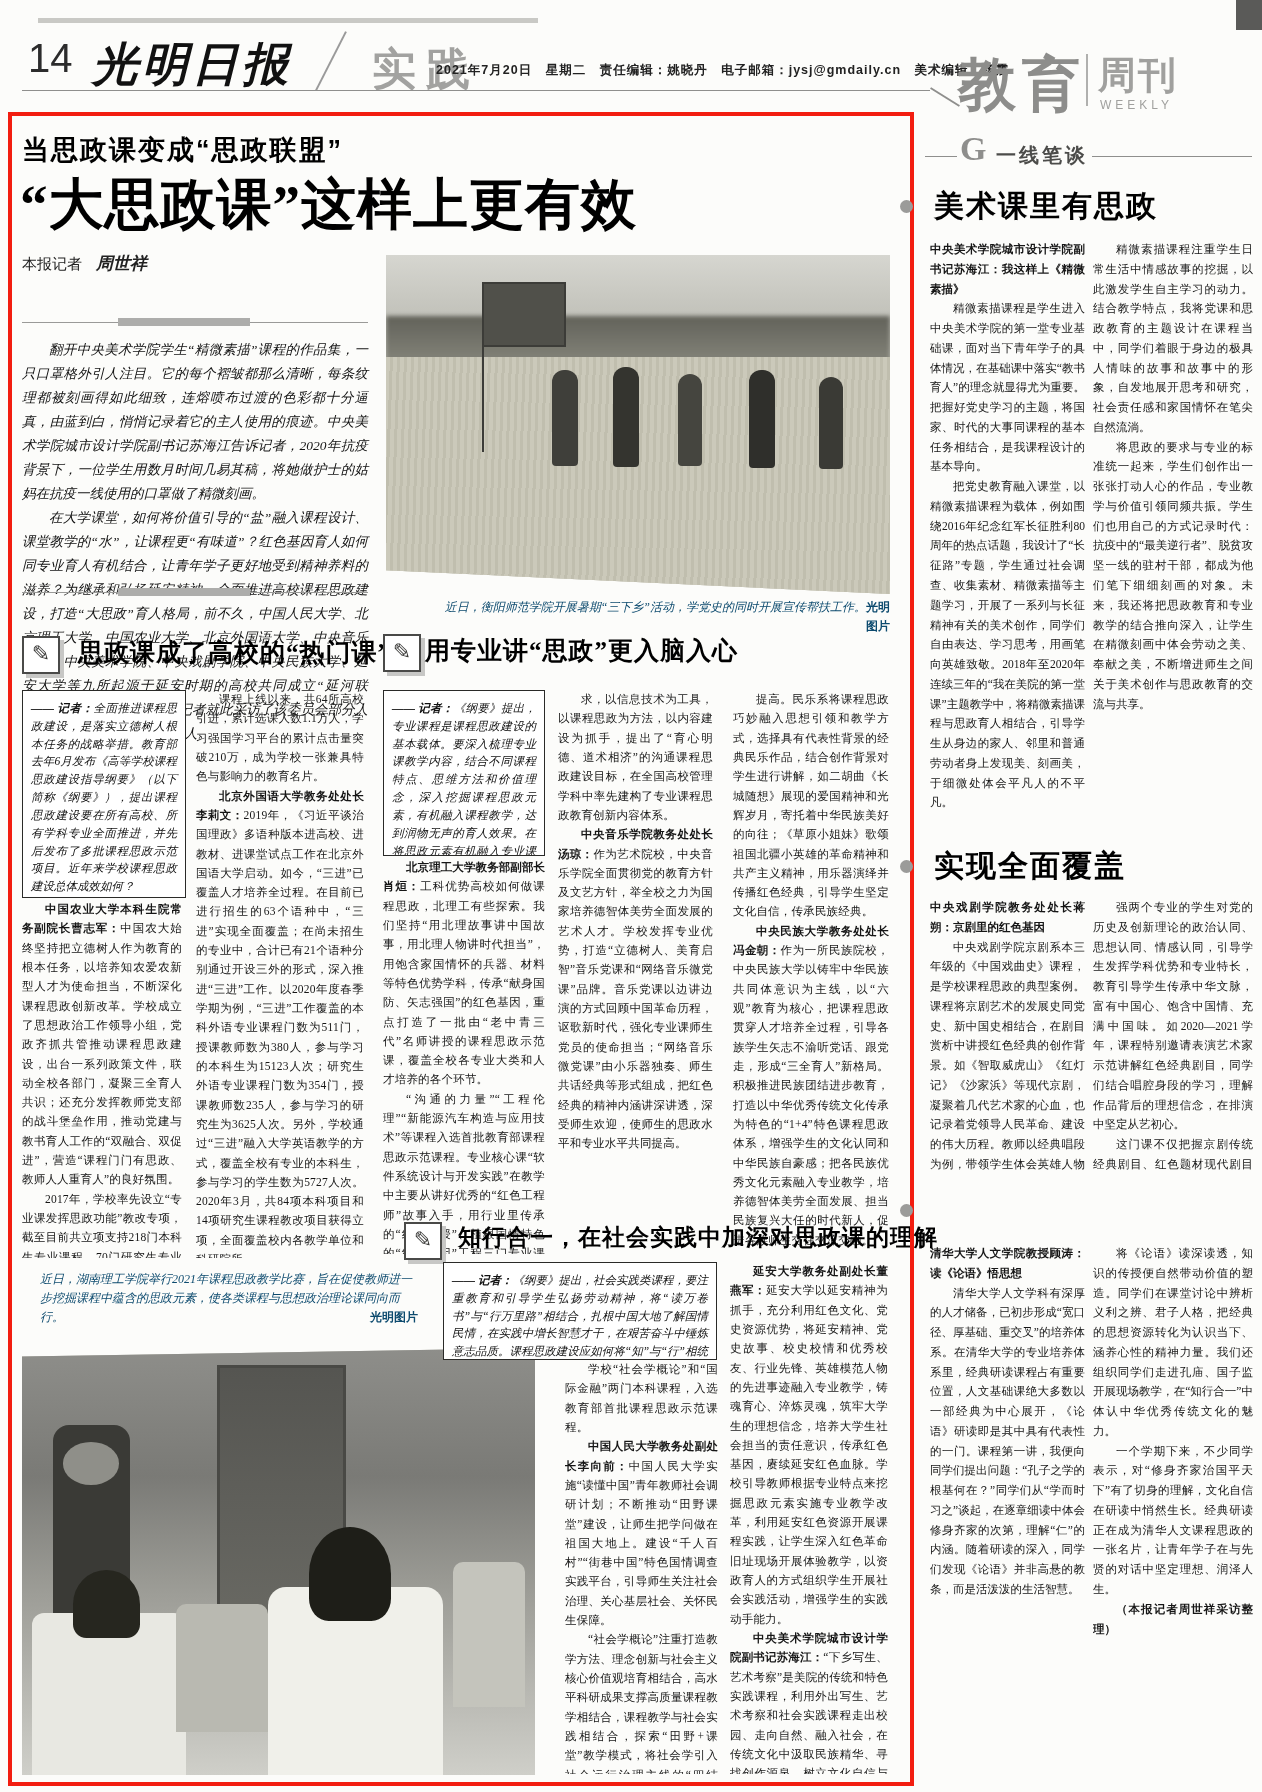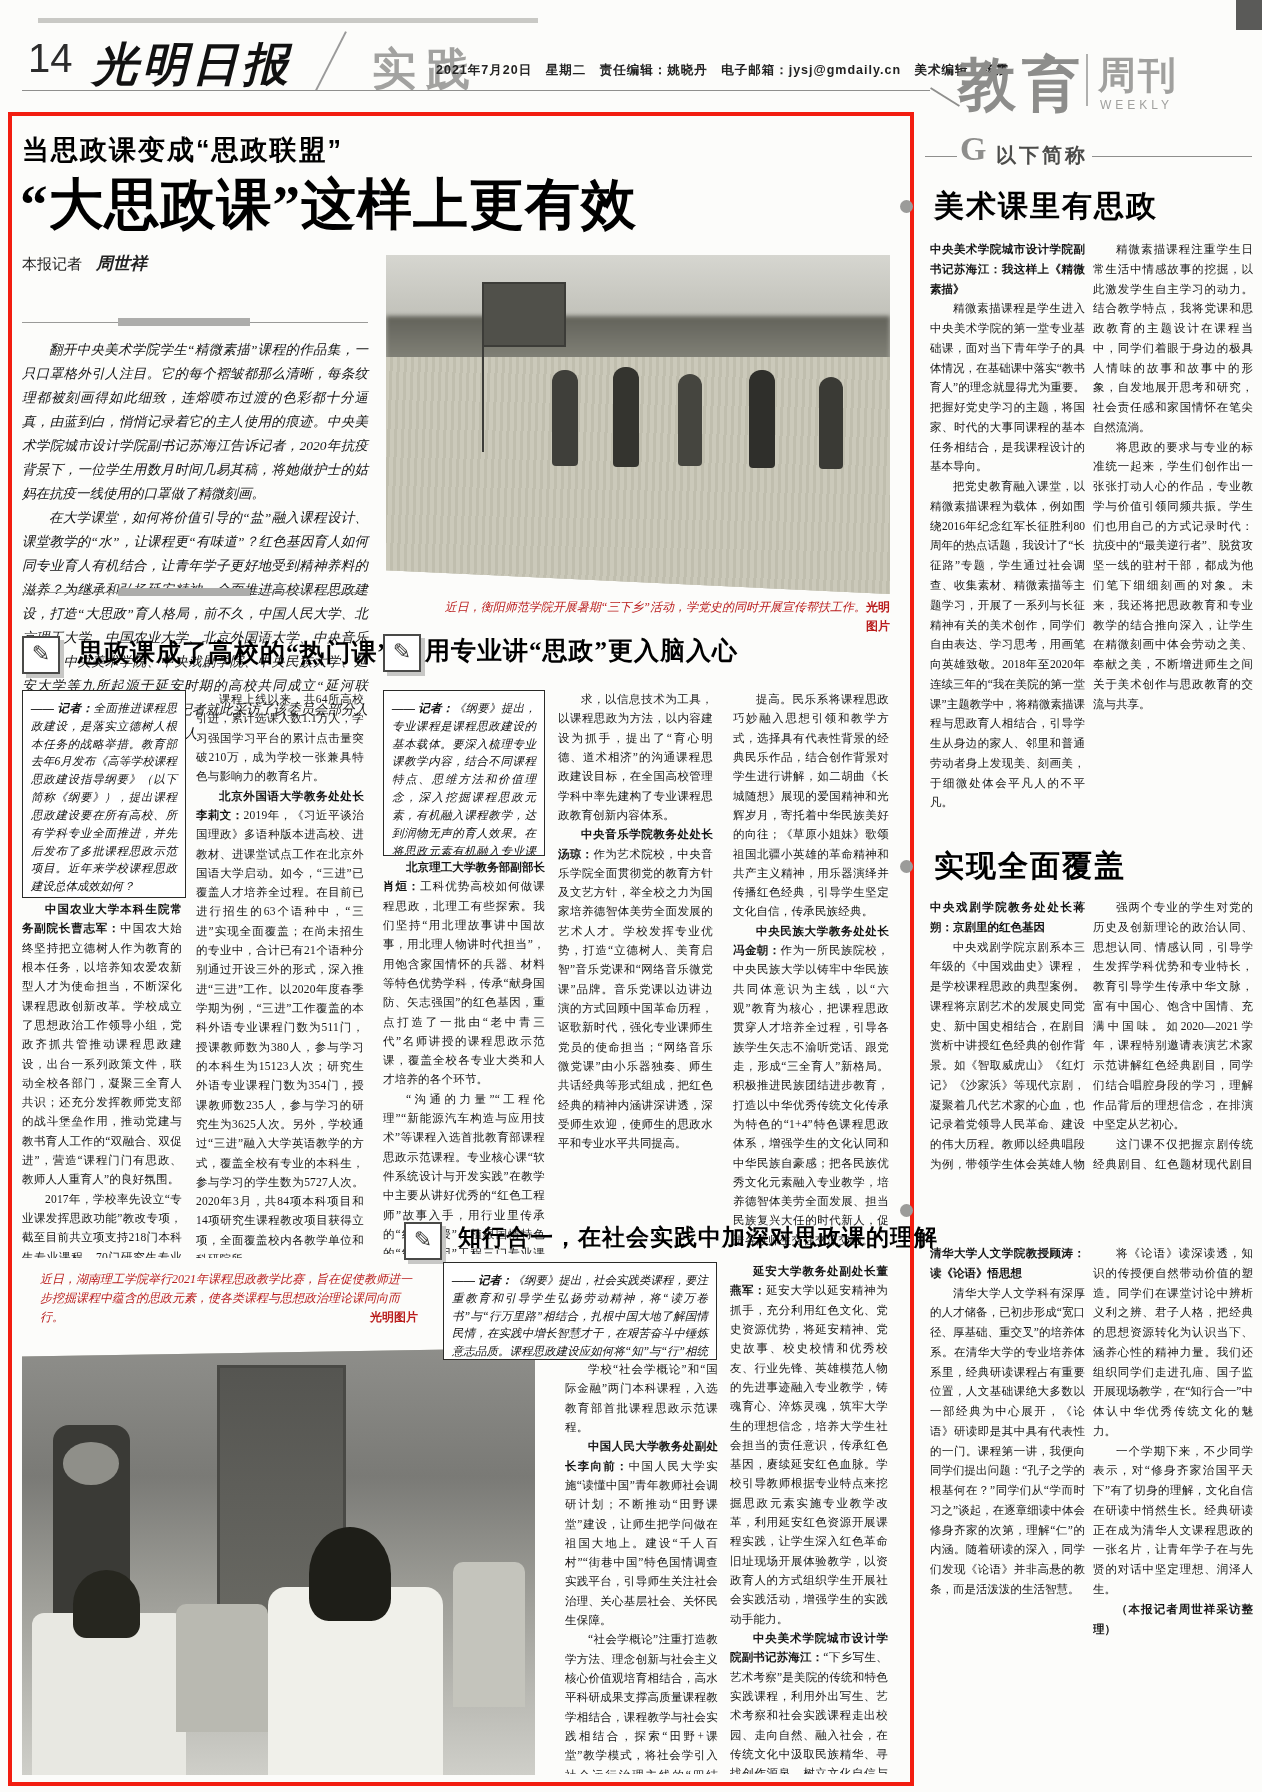--- a/index.html
+++ b/index.html
@@ -26,21 +26,21 @@
   
   .kicker{font-size:27px;font-weight:700;font-family:"Liberation Sans",sans-serif;color:#000;letter-spacing:2px;}
   .headline{font-size:55px;font-weight:900;letter-spacing:1px;color:#000;}
   .byline{font-size:15px;color:#222;}
   .byline b{font-size:17px;font-style:italic;margin-left:14px;}
   .divider{height:1px;background:#9a9a98;}
   .divider .tab{position:absolute;left:96px;top:-4px;width:132px;height:8px;background:#adadab;}
   .intro{font-size:13.5px;font-style:italic;line-height:1.78;text-align:justify;color:#111;}
   .intro p{margin:0;text-indent:2em;}
   .photo{overflow:hidden;background:#b9b8ae;}
-  .caption{font-size:12px;font-style:italic;color:#b91c1c;line-height:1.6;}
+  .caption{font-size:12px;font-style:italic;color:#0c4a6e;line-height:1.6;}
   .caption .credit,.credit{font-style:normal;font-weight:700;font-family:"Liberation Sans",sans-serif;}
   .sec-title{font-size:25px;font-weight:900;letter-spacing:1px;color:#000;white-space:nowrap;}
   .pen-icon{display:inline-block;width:34px;height:34px;border:2px solid #4a4a48;background:#fff;
             box-shadow:4px 4px 0 #c7c7c5;text-align:center;line-height:32px;font-size:22px;color:#3a3a38;}
   .body-col{font-size:11.5px;line-height:1.68;text-align:justify;overflow:hidden;color:#161616;letter-spacing:.2px;}
   .body-col p{margin:0;text-indent:2em;}
   .body-col p b{font-family:"Liberation Sans",sans-serif;font-weight:700;letter-spacing:0;}
   .qbox{border:1.5px solid #2a2a28;background:#fff;padding:9px 8px;font-size:11.5px;line-height:1.55;
         font-style:italic;text-align:justify;color:#111;overflow:hidden;}
   .qbox p{margin:0;}
@@ -177,21 +177,21 @@
       <p><b>中国人民大学教务处副处长李向前：</b>中国人民大学实施“读懂中国”青年教师社会调研计划；不断推动“田野课堂”建设，让师生把学问做在祖国大地上。建设“千人百村”“街巷中国”特色国情调查实践平台，引导师生关注社会治理、关心基层社会、关怀民生保障。</p>
       <p>“社会学概论”注重打造教学方法、理念创新与社会主义核心价值观培育相结合，高水平科研成果支撑高质量课程教学相结合，课程教学与社会实践相结合，探索“田野+课堂”教学模式，将社会学引入社会运行治理主线的“四结合”课程思政育人特色。“国际金融”课程“坚定文化自信，讲好中国故事”，教师坚持建设本土优质教材，融入来自中国金融开放实践和全球金融治理的经验总结和理论发展。课堂教学注重在知识传授中讲好“中国经验”，以研究性学习引导学生将个人发展与社会发展、国家发展相结合。开展第二课堂活动多种形式课外指导，带领学生在专业领域“读懂中国”。</p>
     </div>
   <div class="abs body-col" style="left:730px;top:1262px;width:158px;height:512px;">
       <p><b>延安大学教务处副处长董燕军：</b>延安大学以延安精神为抓手，充分利用红色文化、党史资源优势，将延安精神、党史故事、校史校情和优秀校友、行业先锋、英雄模范人物的先进事迹融入专业教学，铸魂育心、淬炼灵魂，筑牢大学生的理想信念，培养大学生社会担当的责任意识，传承红色基因，赓续延安红色血脉。学校引导教师根据专业特点来挖掘思政元素实施专业教学改革，利用延安红色资源开展课程实践，让学生深入红色革命旧址现场开展体验教学，以资政育人的方式组织学生开展社会实践活动，增强学生的实践动手能力。</p>
       <p><b>中央美术学院城市设计学院副书记苏海江：</b>“下乡写生、艺术考察”是美院的传统和特色实践课程，利用外出写生、艺术考察和社会实践课程走出校园、走向自然、融入社会，在传统文化中汲取民族精华、寻找创作源泉，树立文化自信与历史担当意识。此外，我们还打造了“红色远足”课程思政实践品牌，通过这些改革引导学生每年到革命老区开展采风创作，深入了解红色历史和实地考察民情，激发大学生的问题意识和主体意识，培养家国情怀，拓展思想培养能力。</p>
     </div>
 
   <div class="abs side-head-line" style="left:925px;top:156px;width:32px;"></div>
   <div class="abs g-logo" style="left:960px;top:130px;">G</div>
-  <div class="abs side-head-label" style="left:996px;top:142px;">以下简称</div>
+  <div class="abs side-head-label" style="left:996px;top:142px;">一线笔谈</div>
   <div class="abs side-head-line" style="left:1092px;top:156px;width:160px;"></div>
 
   <div class="abs reddot" style="left:900px;top:200px;"></div>
   <div class="abs side-title" style="left:934px;top:186px;">美术课里有思政</div>
   <div class="abs side-col" style="left:930px;top:240px;width:155px;height:592px;">
       <p class="lede"><b>中央美术学院城市设计学院副书记苏海江：我这样上《精微素描》</b></p>
       <p>精微素描课程是学生进入中央美术学院的第一堂专业基础课，面对当下青年学子的具体情况，在基础课中落实“教书育人”的理念就显得尤为重要。把握好党史学习的主题，将国家、时代的大事同课程的基本任务相结合，是我课程设计的基本导向。</p>
       <p>把党史教育融入课堂，以精微素描课程为载体，例如围绕2016年纪念红军长征胜利80周年的热点话题，我设计了“长征路”专题，学生通过社会调查、收集素材、精微素描等主题学习，开展了一系列与长征精神有关的美术创作，同学们自由表达、学习思考，用画笔向英雄致敬。2018年至2020年连续三年的“我在美院的第一堂课”主题教学中，将精微素描课程与思政育人相结合，引导学生从身边的家人、邻里和普通劳动者身上发现美、刻画美，于细微处体会平凡人的不平凡。</p>
     </div>
   <div class="abs side-col" style="left:1093px;top:240px;width:160px;height:592px;">

